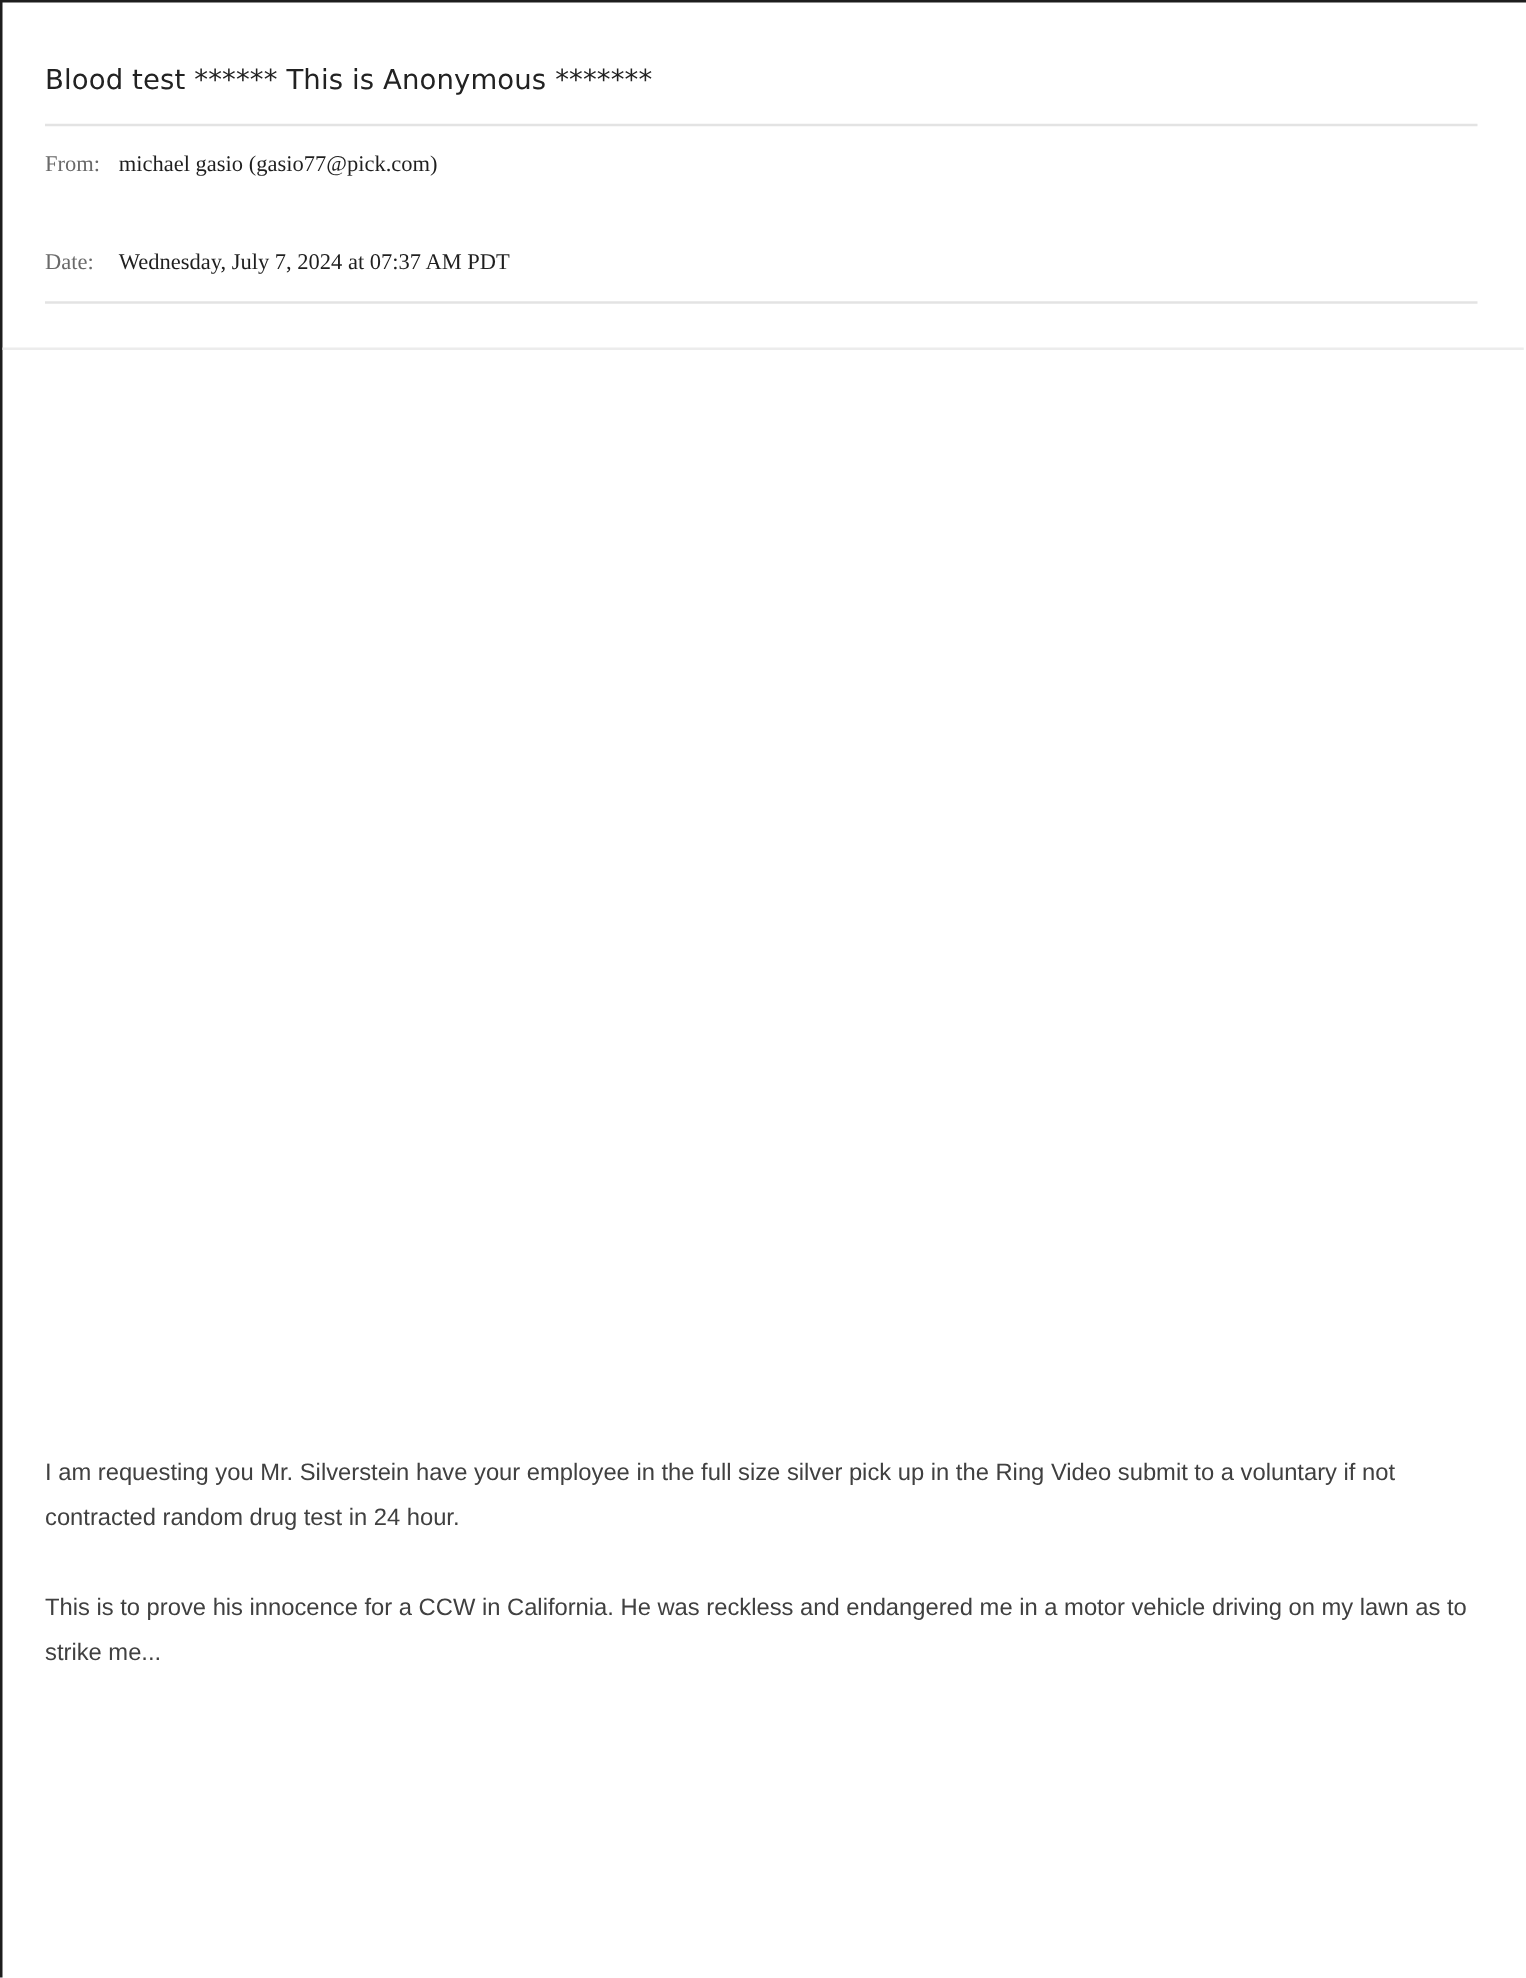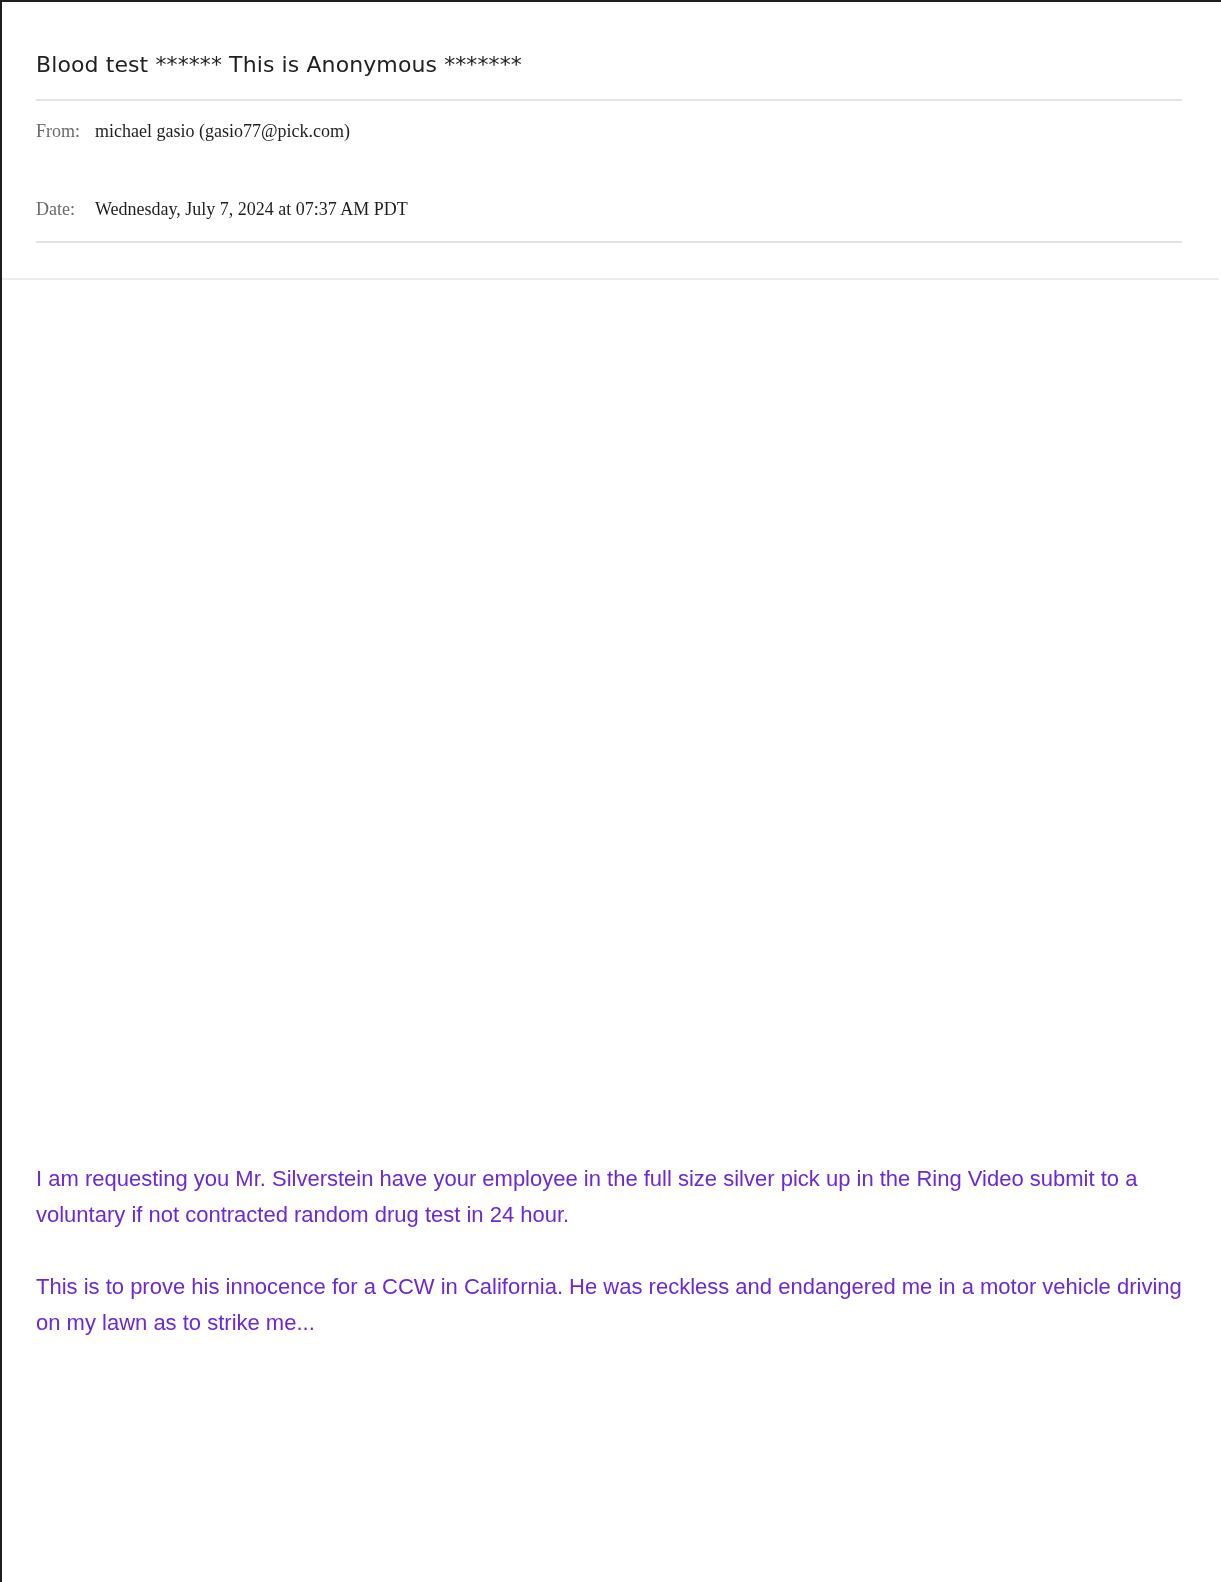--- a/index.html
+++ b/index.html
@@ -62,23 +62,23 @@
     .meta-row.from { top: 119px; }
     .meta-row.to { top: 158px; }
     .meta-row.date { top: 197px; }
 
     .email-body {
       position: absolute;
       left: 34px;
       top: 1159px;
       width: 1150px;
       font-family: "Liberation Sans", sans-serif;
-      font-size: 22px;
+      font-size: 19px;
       line-height: 36px;
-      color: #6d28d9;
+      color: #404040;
     }
     .email-body p {
       margin: 0 0 36px 0;
     }
   </style>
 </head>
 <body>
 
 <div class="email-header">
   <div class="subject">Blood test ****** This is Anonymous *******</div>

